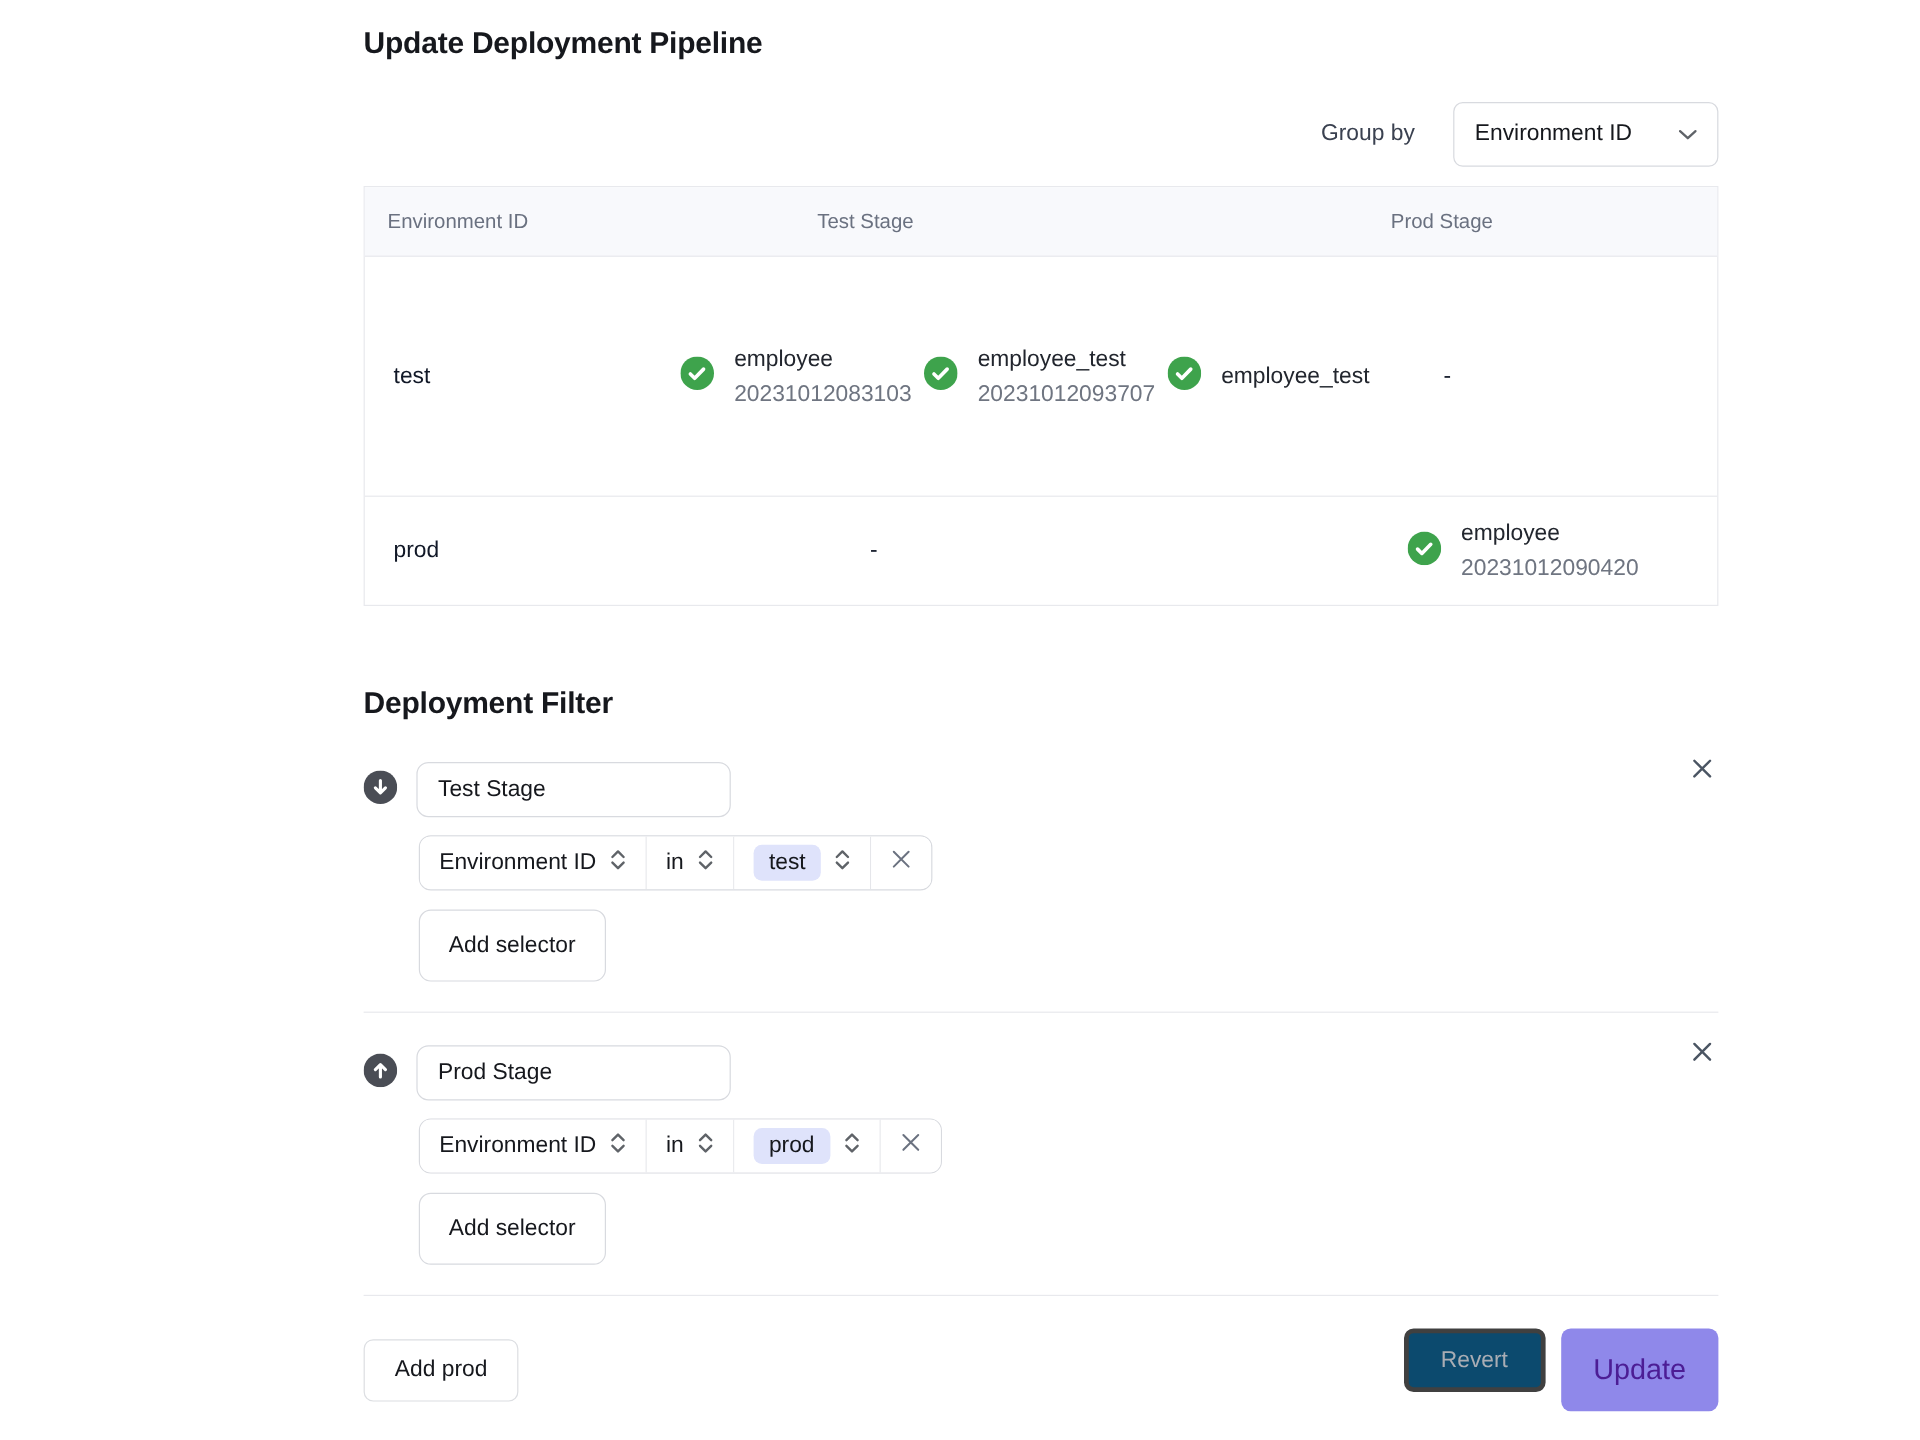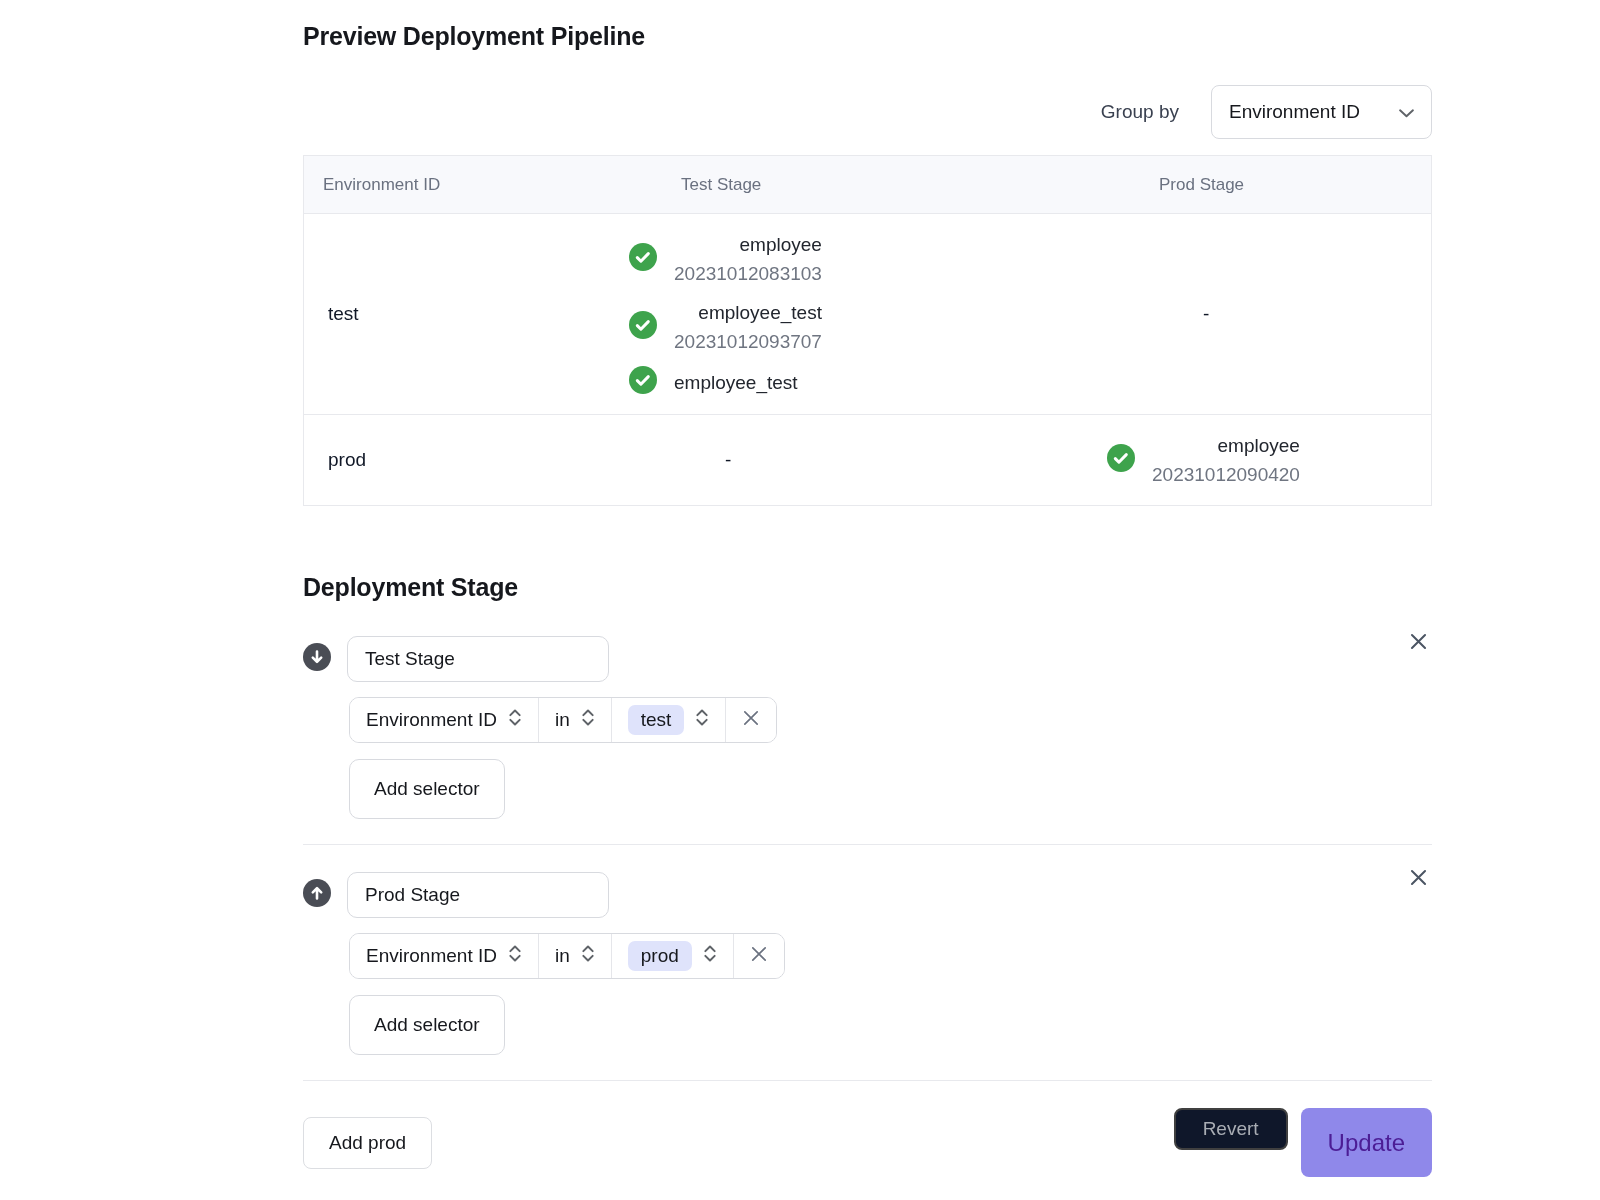--- a/index.html
+++ b/index.html
@@ -38,21 +38,21 @@
   .table { margin-top: 16px; border: 1px solid #e8e9ed; }
   .thead, .trow { display: grid; grid-template-columns: 297px 478px 352px; }
   .thead { background: #f8f9fc; height: 58px; align-items: center; border-bottom: 1px solid #e8e9ed; }
   .th { font-size: 17px; font-weight: 500; color: #6a7180; }
   .th-env { padding-left: 19px; }
   .th-stage { padding-left: 80px; }
   .trow + .trow { border-top: 1px solid #e8e9ed; }
   .trow-test { min-height: 199px; }
   .trow-prod { min-height: 84px; }
   .env-cell { display: flex; align-items: center; padding-left: 24px; font-size: 19px; color: #111827; }
-  .stage-cell { display: flex; flex-direction: column; justify-content: center; gap: 10px; padding: 16px 0 16px 28px; text-align: right; }
+  .stage-cell { display: flex; flex-direction: row; justify-content: center; gap: 10px; padding: 16px 0 16px 28px; }
   .dash-cell { display: flex; align-items: center; padding-left: 124px; font-size: 19px; color: #111827; }
   .entry { display: flex; align-items: center; gap: 17px; }
   .entry svg { flex: 0 0 28px; }
   .entry-name { font-size: 19px; color: #22262e; line-height: 29px; }
   .entry-version { font-size: 19px; color: #6f7581; line-height: 29px; }
 
   
   .config-title { font-size: 25px; font-weight: 700; color: #16181d; margin: 67px 0 0 0; letter-spacing: -0.2px; }
   .stage-block { margin-top: 34px; }
   .stage-row1 { display: flex; align-items: center; gap: 16px; }
@@ -89,37 +89,37 @@
 
   
   .footer { display: flex; align-items: center; margin-top: 27px; }
   .add-stage-btn {
     height: 52px; padding: 0 25px; border: 1px solid #dcdee2; border-radius: 8px;
     background: #fff; font-size: 19px; color: #16181d; cursor: pointer;
     font-family: "Liberation Sans", sans-serif;
   }
   .footer-right { margin-left: auto; display: flex; gap: 13px; }
   .revert-btn {
-    height: 42px; padding: 0 27px; border: 2px solid #404040; border-radius: 8px;
-    background: #0f172a; color: #a9adb4; font-size: 19px; cursor: default;
+    height: 53px; padding: 0 27px; border: 4px solid #404040; border-radius: 8px;
+    background: #0c4a6e; color: #a9adb4; font-size: 19px; cursor: default;
     font-family: "Liberation Sans", sans-serif;
   }
   .update-btn {
     height: 69px; padding: 0 27px; border: none; border-radius: 8px;
     background: #8f88ea; color: #4c1d95; font-size: 24px; cursor: pointer;
     font-family: "Liberation Sans", sans-serif;
   }
   .bottom-divider { border: none; border-top: 1px solid #e8e9ed; margin: 58px 0 0 0; }
 </style>
 </head>
 <body>
 
 <div class="content">
 
-  <h1 class="page-title">Preview Deployment Pipeline</h1>
+  <h1 class="page-title">Update Deployment Pipeline</h1>
 
   <div class="toolbar">
     <span class="group-by-label">Group by</span>
     <div class="select-control">
       <span>Environment ID</span>
       <span>
         <svg width="15" height="9" viewBox="0 0 14 8">
             <path d="M1 1l6 5.5L13 1" stroke="#5f6368" stroke-width="1.8" fill="none" stroke-linecap="round" stroke-linejoin="round"></path>
           </svg>
       </span>
@@ -188,21 +188,21 @@
           </span>
           <span>
             <div class="entry-name">employee</div>
             <div class="entry-version">20231012090420</div>
           </span>
         </div>
       </div>
     </div>
   </div>
 
-  <h2 class="config-title">Deployment Stage</h2>
+  <h2 class="config-title">Deployment Filter</h2>
 
   <div class="stage-block">
     <div class="stage-row1">
       <span>
         <svg width="28" height="28" viewBox="0 0 28 28">
             <circle cx="14" cy="14" r="14" fill="#4a4d55"></circle>
             <path d="M14 8.5v10M9.8 14.6l4.2 4.2 4.2-4.2" stroke="#ffffff" stroke-width="2.6" fill="none" stroke-linecap="round" stroke-linejoin="round"></path>
           </svg>
       </span>
       <input class="stage-name-input" type="text" value="Test Stage" style="">

